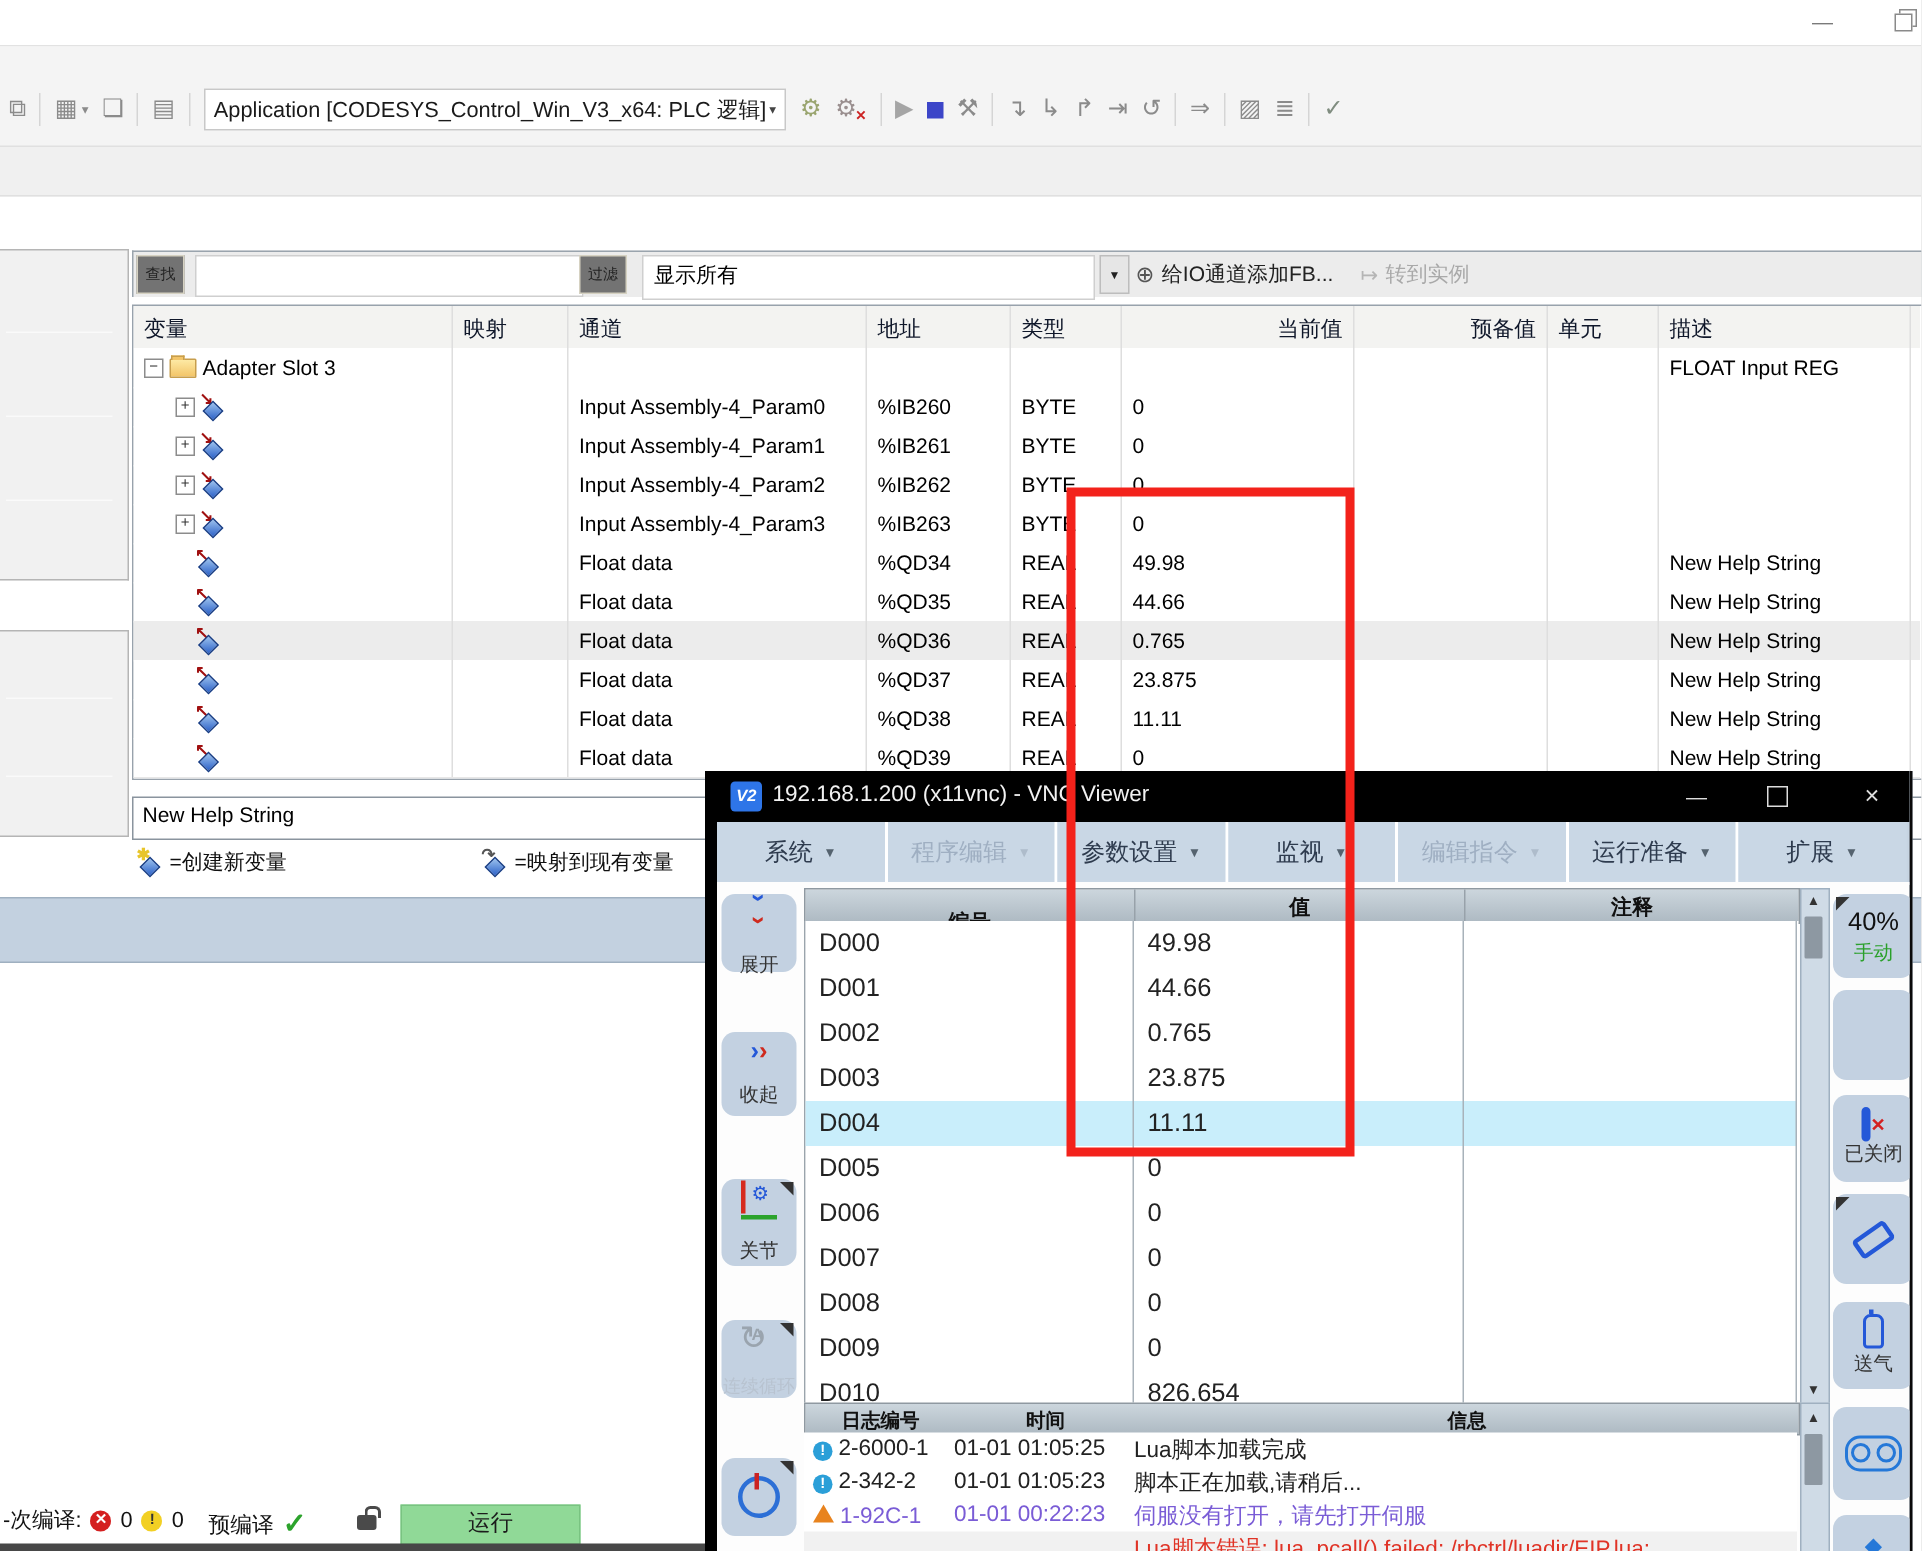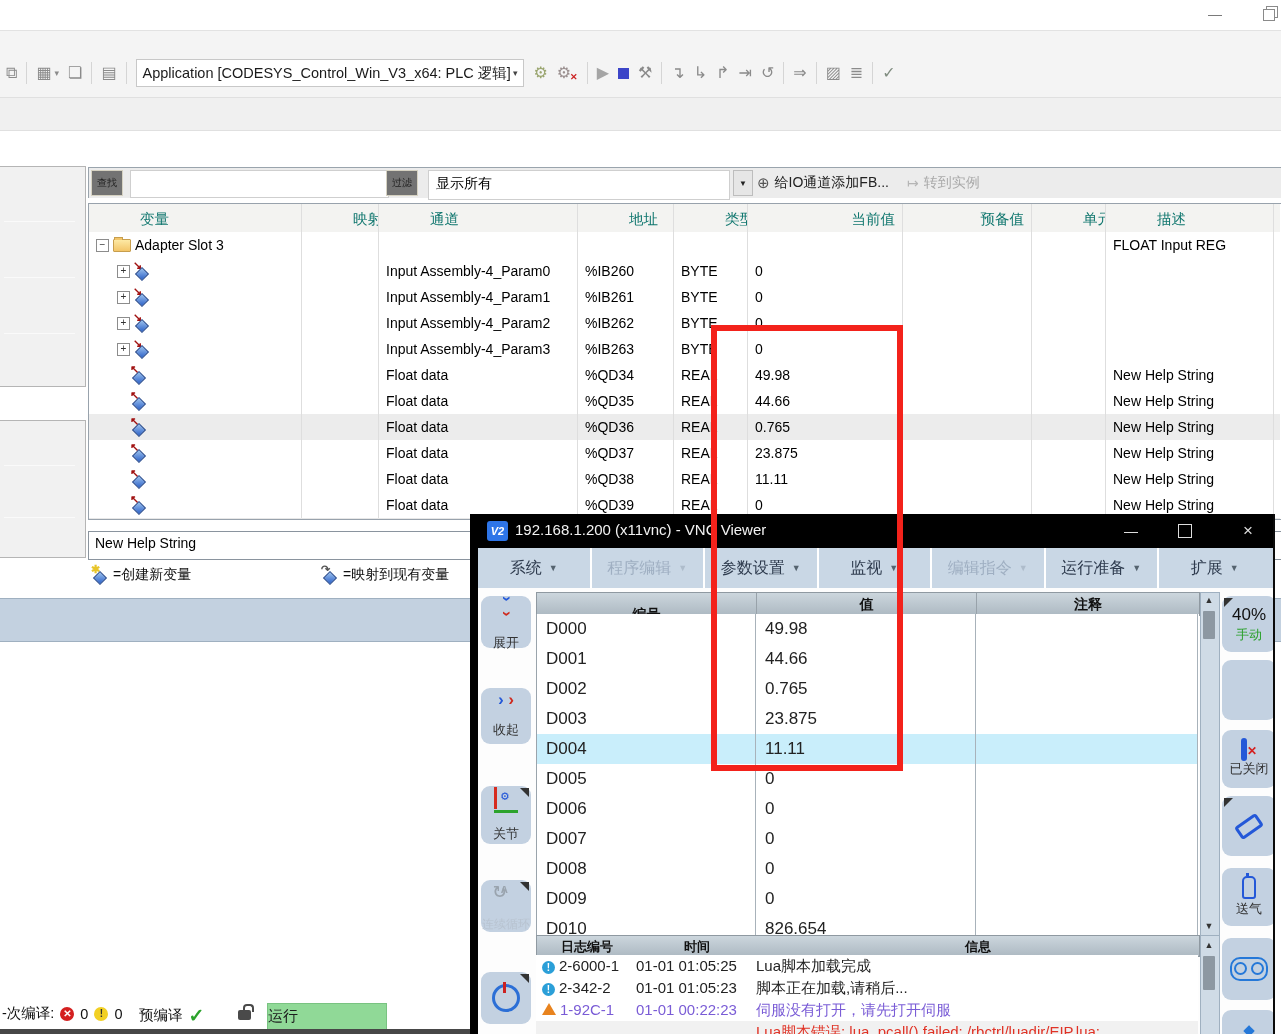--- a/index.html
+++ b/index.html
@@ -26,61 +26,61 @@
   
   .fbar{position:absolute;left:88px;top:167px;width:1192px;height:30px;background:#ececec;border:1px solid #9aa4ad;border-bottom:none;}
   .ftab{position:absolute;top:2px;height:24px;background:#737373;border:1px solid #cfcabа;font-size:10px;color:#222;
         display:flex;align-items:center;padding:0 5px;border:1px solid #d6d2c2;}
   .finput{position:absolute;top:2px;height:24px;background:#fff;border:1px solid #cfcfcf;font-size:13px;}
   .fbtn{position:absolute;top:2px;height:26px;display:flex;align-items:center;gap:5px;font-size:14px;color:#222;white-space:nowrap;}
   
   #cods-table{position:absolute;left:88px;top:203px;width:1193px;height:315px;border:1px solid #98a2ac;background:#fff;overflow:hidden;}
   .chead,.crow{position:absolute;left:0;display:grid;grid-template-columns:213px 77px 199px 96px 74px 155px 129px 74px 168px;width:1191px;}
   .chead{top:0;height:28px;background:#f3f3f1;border-bottom:1px solid #c3c3c3;}
-  .chead .c{font-size:14.5px;color:#0f766e;padding-top:6px;margin-left:44px;}
+  .chead .c{font-size:14.5px;color:#0f172a;padding-top:6px;}
   .crow{height:26px;border-bottom:1px solid #e7e7e7;background:#fff;}
   .crow.shade{background:#ececec;}
   .c{border-right:1px solid #dedede;padding:5px 7px 0 7px;font-size:14px;color:#000;white-space:nowrap;overflow:hidden;}
   .c.ra{text-align:right;}
   .tree{display:flex;align-items:center;gap:4px;padding-top:0;}
   .expbox{width:11px;height:11px;border:1px solid #8c8c8c;background:#fff;font-size:10px;line-height:9px;text-align:center;color:#333;flex:none;}
   .folder{width:16px;height:11px;background:linear-gradient(#fde9a4,#f3c568);border:1px solid #c79e4d;border-radius:1px;flex:none;position:relative;}
   .folder::before{content:"";position:absolute;left:0;top:-3px;width:7px;height:2px;background:#f3c568;border:1px solid #c79e4d;border-bottom:none;}
   .vicon{position:relative;width:15px;height:15px;flex:none;}
   .vicon .dia{position:absolute;left:3px;top:5px;width:8px;height:8px;transform:rotate(45deg);
               background:linear-gradient(135deg,#9cc2ee,#2d62c8);border:1px solid #173d85;}
   .vicon .arr{position:absolute;left:-1px;top:-5px;font-size:11px;font-weight:bold;color:#a01010;}
   
   .helpbox{position:absolute;left:88px;top:531px;width:1191px;height:24px;background:#fff;border:1px solid #8a949e;font-size:14px;color:#000;padding:3px 0 0 6px;}
   .legend{position:absolute;top:566px;font-size:14px;color:#111;display:flex;align-items:center;gap:6px;}
   .sbar{position:absolute;top:1004px;font-size:14.5px;color:#111;display:flex;align-items:center;gap:6px;}
   .cicon{width:14px;height:14px;border-radius:50%;color:#fff;font-size:10px;font-weight:bold;text-align:center;line-height:14px;flex:none;}
   .runbtn{position:absolute;left:267px;top:1003px;width:118px;height:25px;background:#90d997;border:1px solid #79c381;
-          font-size:15px;color:#1c1c1c;line-height:24px;}
+          font-size:15px;color:#1c1c1c;text-align:center;line-height:24px;}
   .lockico{position:relative;width:13px;height:10px;background:#4a4a4a;border-radius:2px;margin-top:6px;}
   .lockico::before{content:"";position:absolute;left:5px;top:-6px;width:7px;height:6px;border:2px solid #4a4a4a;border-bottom:none;border-radius:4px 4px 0 0;}
   .darkstrip{position:absolute;left:0;top:1029px;width:470px;height:5px;background:#474747;}
   
   #vnc{position:absolute;left:470px;top:514px;width:795px;height:520px;background:#c6d4e2;border-left:8px solid #000000;border-right:2px solid #0a0a0a;overflow:hidden;}
   .vnc-title{position:absolute;left:0;top:0;width:100%;height:34px;background:#000;}
   .vnc-logo{position:absolute;left:9px;top:7px;width:21px;height:20px;background:#2e75e8;border-radius:3px;color:#fff;
             font-size:11px;font-weight:bold;font-style:italic;text-align:center;line-height:20px;}
   .vnc-title .t{position:absolute;left:37px;top:7px;color:#f2f2f2;font-size:15px;white-space:nowrap;}
   .vwbtn{position:absolute;top:6px;width:30px;height:22px;color:#ddd;font-size:14px;text-align:center;line-height:22px;}
   .vmax{border:1.5px solid #ddd;width:12px;height:12px;top:10px;}
   .tabbar{position:absolute;left:0;top:34px;width:100%;height:40px;background:#c6d4e2;display:flex;border-bottom:2px solid #fff;}
   .vtab{width:111.5px;display:flex;align-items:center;justify-content:center;gap:7px;background:#c9d7e5;border-right:2px solid #fff;
         font-size:16px;color:#2e3b4e;}
   .vtab .dn{font-size:9px;color:#55636f;}
   .vtab.dis{color:#9fafc2;}
   .vtab.dis .dn{color:#aebccb;}
   .vnc-body{position:absolute;left:0;top:74px;width:100%;height:446px;background:#fdfdfd;}
   
   .sbtn{position:absolute;left:3px;width:50px;background:#c3d1e1;border-radius:9px;display:flex;flex-direction:column;
-        align-items:center;justify-content:center;gap:12px;font-size:13px;color:#333;font-family:Liberation Mono, monospace;}
+        align-items:center;justify-content:center;gap:12px;font-size:13px;color:#333;}
   .sbtn.dim{color:#b8c3d0;}
   .tri-tr{position:absolute;top:2px;right:2px;width:0;height:0;border-top:9px solid #333;border-left:9px solid transparent;}
   .tri-tl{position:absolute;top:2px;left:2px;width:0;height:0;border-top:9px solid #333;border-right:9px solid transparent;}
   .chev{display:inline-block;font-size:17px;font-weight:bold;line-height:9px;}
   .chev.down{transform:rotate(90deg);}
   
   .vhead{position:absolute;left:58px;width:662px;display:grid;grid-template-columns:220px 220px 222px;
          background:linear-gradient(#ccd6dd,#adb9c2);border:1px solid #8f99a1;}
   .vhead .h{font-size:14px;font-weight:bold;color:#111;text-align:center;border-right:1px solid #98a2aa;}
   .vrowwrap{position:absolute;left:58px;top:100px;width:662px;height:321px;overflow:hidden;background:#fff;border-left:1px solid #9aa4ac;}

